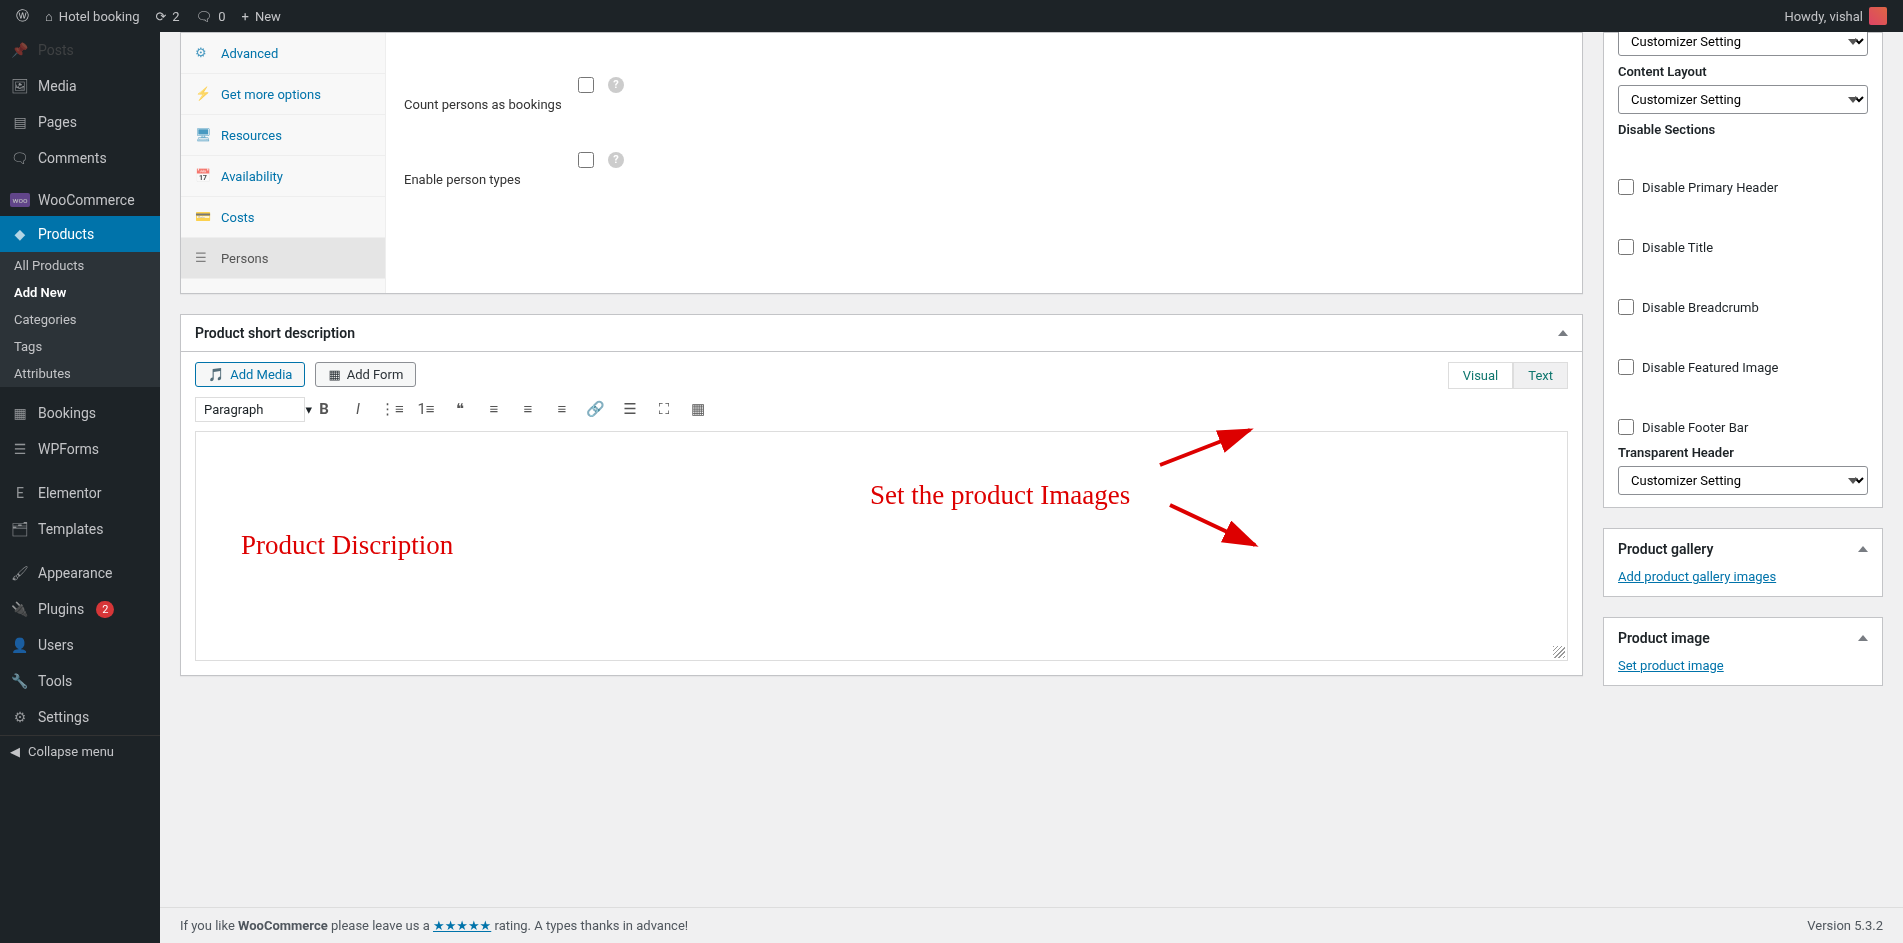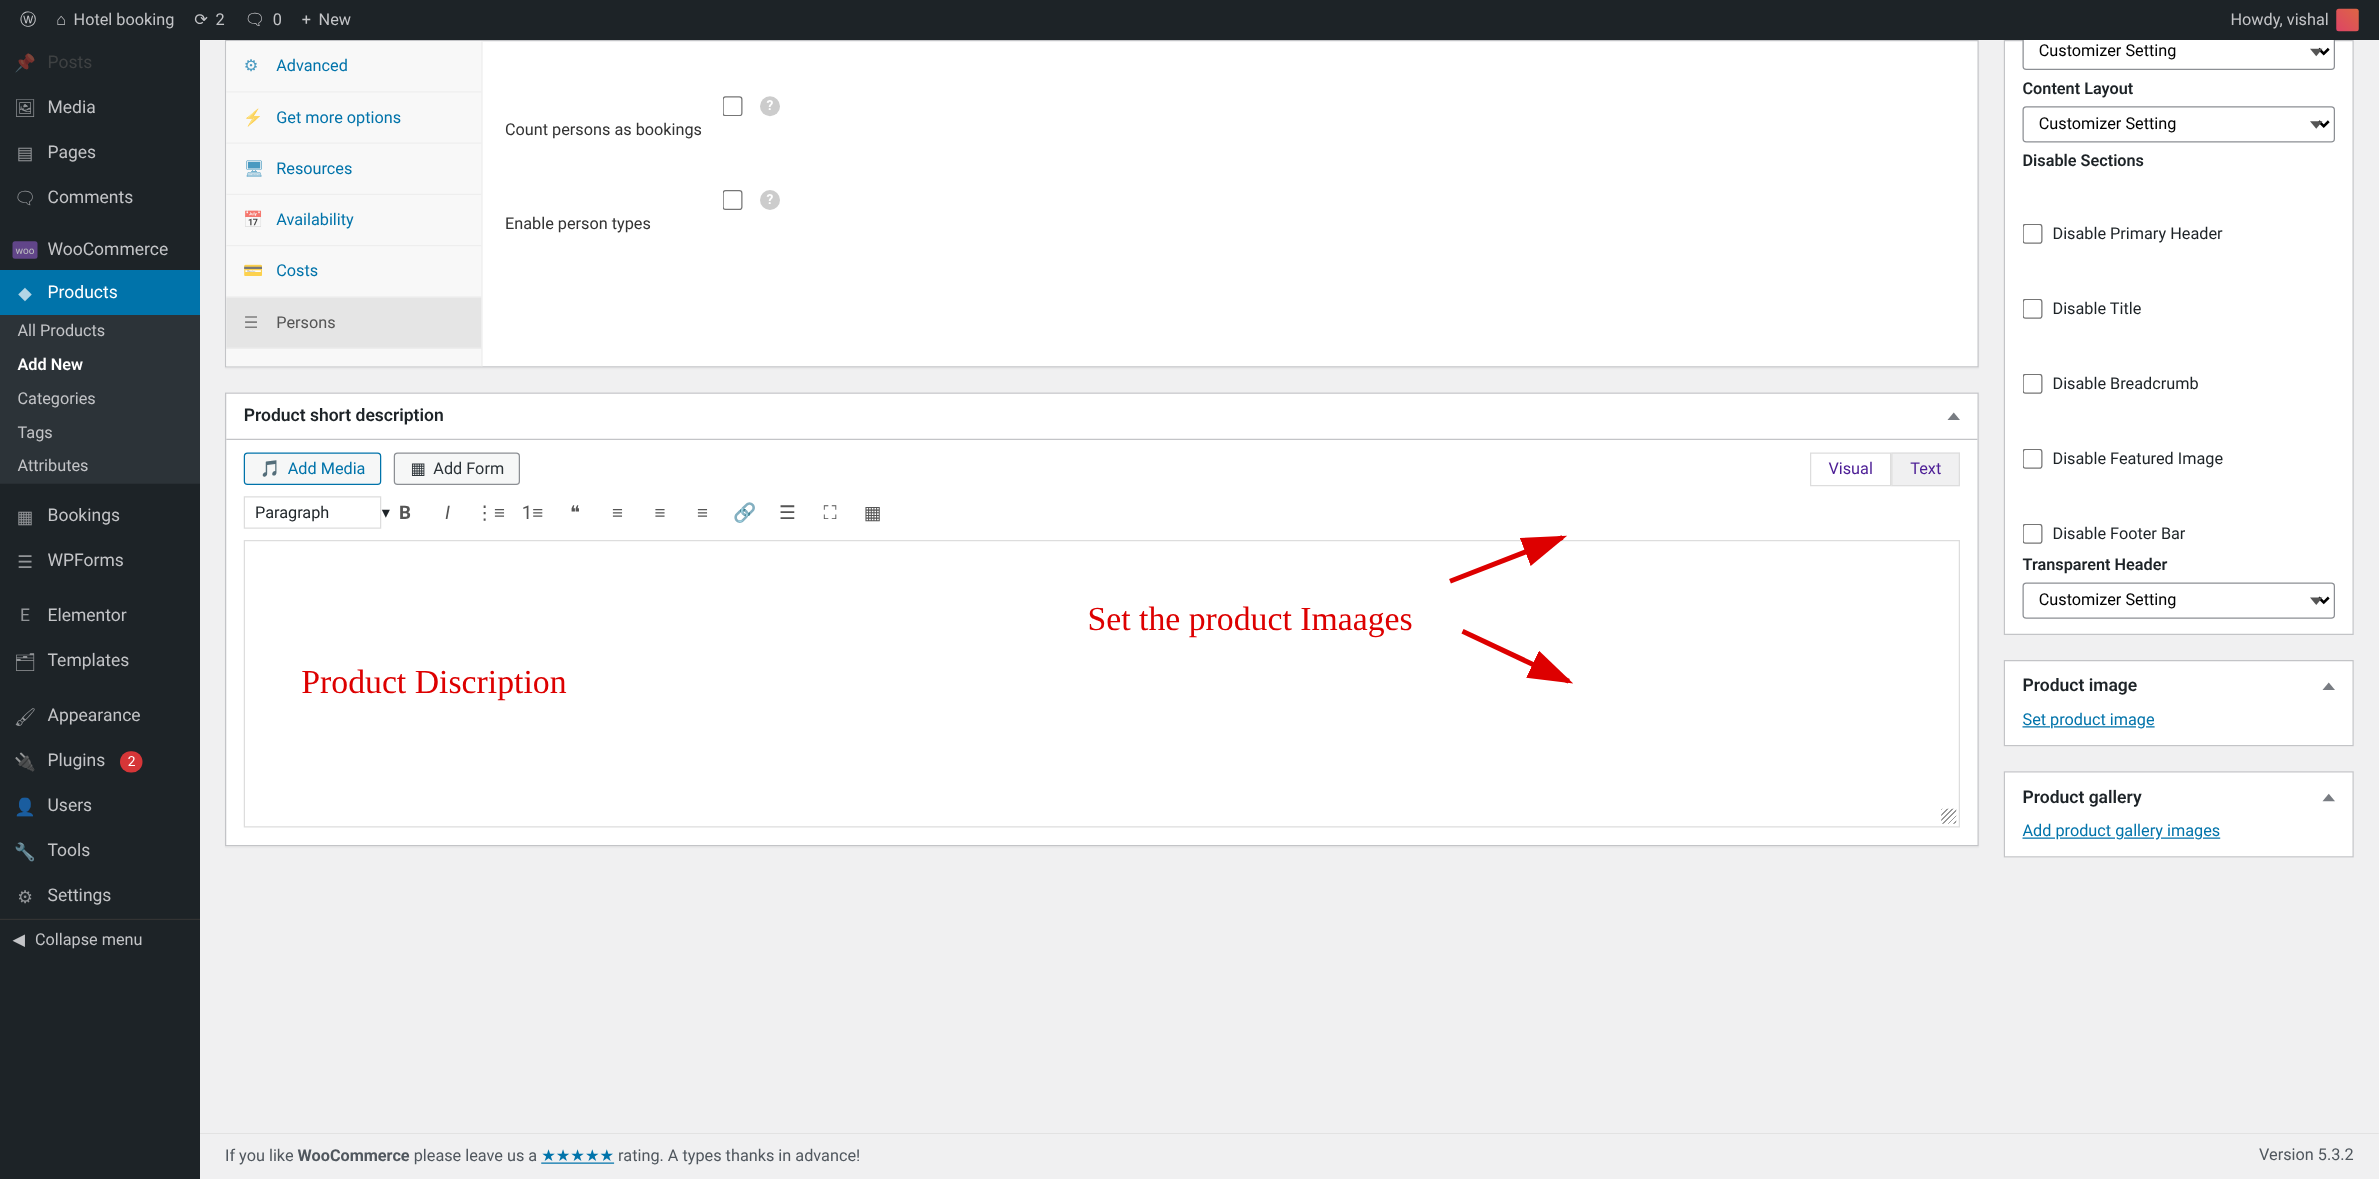--- a/index.html
+++ b/index.html
@@ -41,21 +41,21 @@
 .pd-field input[type=checkbox]{ width:16px;height:16px; }
 .help-q { width: 16px; height: 16px; border-radius: 50%; background: #ccc; color: #fff; display: inline-flex; align-items: center; justify-content: center; font-size: 11px; font-weight: bold; cursor: help; }
 
 
 .postbox-header { display: flex; align-items: center; justify-content: space-between; padding: 10px 14px; border-bottom: 1px solid #c3c4c7; font-size: 14px; font-weight: 600; }
 .handle { cursor: pointer; display:inline-block; width:0;height:0;border-left:5px solid transparent;border-right:5px solid transparent;border-bottom:6px solid #787c82;}
 .editor-toolbar { padding: 10px 14px 0 14px; display: flex; align-items: center; gap: 10px; flex-wrap: wrap; position: relative; }
 .btn-outline { border: 1px solid #0073aa; color: #0073aa; background: #f6f7f7; padding: 4px 12px; font-size: 13px; border-radius: 3px; cursor: pointer; display: inline-flex; align-items: center; gap: 6px; }
 .btn-outline.gray { border-color: #8c8f94; color: #2c3338; }
 .tabs-vt { position: absolute; right: 14px; top: 10px; display: flex; }
-.tabs-vt .vt { border: 1px solid #ddd; padding: 5px 14px; font-size: 13px; cursor: pointer; color: #4c1d95; background: #fff; }
+.tabs-vt .vt { border: 1px solid #ddd; padding: 5px 14px; font-size: 13px; cursor: pointer; color: #0f766e; background: #fff; }
 .tabs-vt .vt.active { background: #f0f0f1; }
 .editor-bar2 { padding: 8px 14px; display:flex; align-items:center; gap:4px; }
 .para-select { border: 1px solid #ddd; padding: 4px 8px; font-size: 13px; display: inline-flex; align-items: center; gap: 42px; cursor: pointer; background: #fff; width: 110px; justify-content: space-between; }
 .ed-btn { width: 30px; height: 28px; display: inline-flex; align-items: center; justify-content: center; cursor: pointer; color: #555; font-size: 15px; }
 .editor-body { margin: 0 14px 14px 14px; border: 1px solid #ddd; min-height: 230px; position: relative; background: #fff; }
 .editor-body .resize { position: absolute; right: 2px; bottom: 2px; width: 12px; height: 12px; background: repeating-linear-gradient(135deg,#999,#999 1px,transparent 1px,transparent 3px); }
 
 
 .layout { display: flex; gap: 20px; align-items: flex-start; }
 .main-col { flex: 1; min-width: 0; }
@@ -317,32 +317,32 @@
               <input type="checkbox" style="">
               <span>Disable Footer Bar</span>
             </div>
           <label class="group">Transparent Header</label>
           <div class="select-wrap"><select><option>Customizer Setting</option></select></div>
         </div>
       </div>
 
       <div class="side-postbox">
         <div class="sp-header">
+            <span>Product gallery</span>
+            <span class="handle"></span>
+          </div>
+        <div class="sp-body"><a class="link">Add product gallery images</a></div>
+      </div>
+
+      <div class="side-postbox">
+        <div class="sp-header">
             <span>Product image</span>
             <span class="handle"></span>
           </div>
         <div class="sp-body"><a class="link">Set product image</a></div>
-      </div>
-
-      <div class="side-postbox">
-        <div class="sp-header">
-            <span>Product gallery</span>
-            <span class="handle"></span>
-          </div>
-        <div class="sp-body"><a class="link">Add product gallery images</a></div>
       </div>
 
     </div>
   </div>
 </div>
 
 <div class="annotation-red" style="left:870px; top:480px;">Set the product Imaages</div>
 
 <svg class="arrow-svg" style="left:1155px; top:420px;" width="110" height="50">
   <defs>

